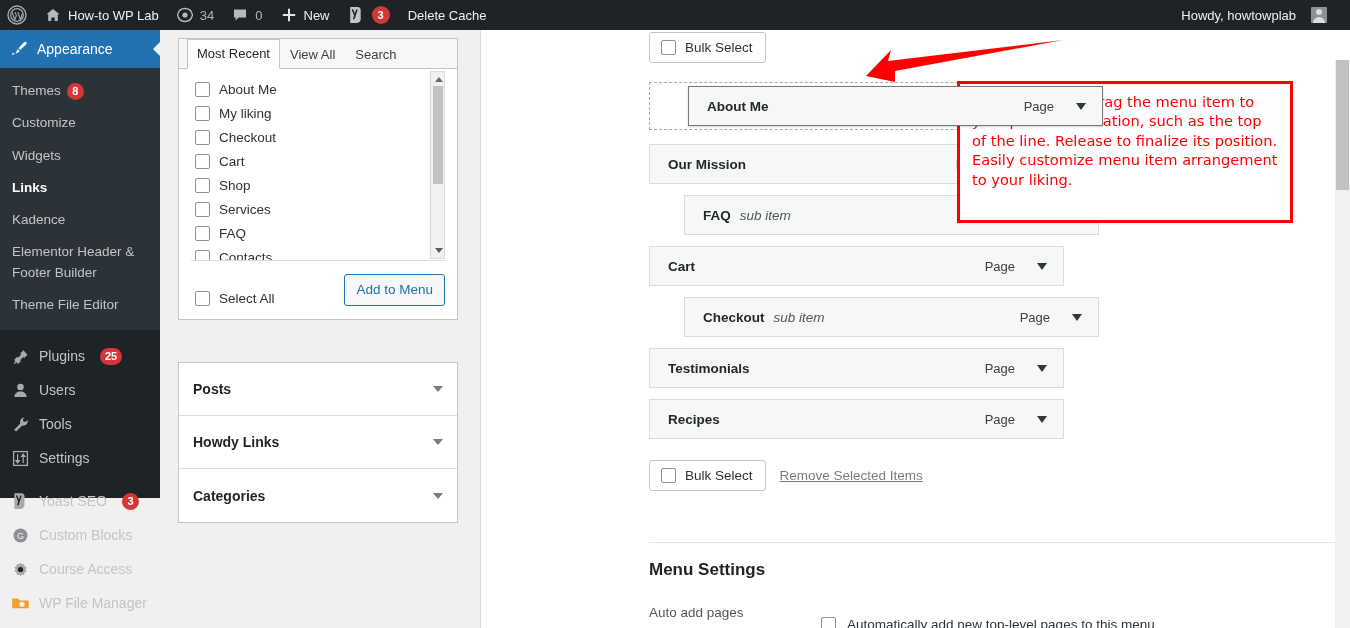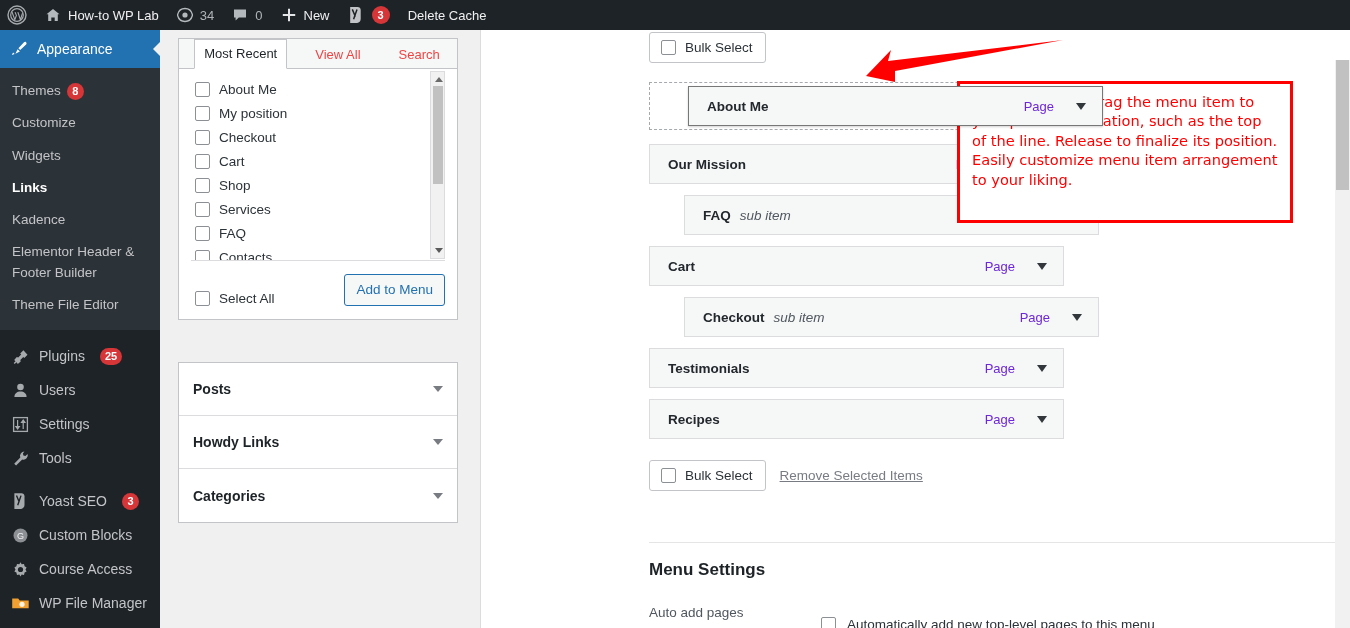--- a/index.html
+++ b/index.html
@@ -40,21 +40,21 @@
   }
   .avatar::after {
     content: ""; position: absolute; width: 12px; height: 7px; border-radius: 6px 6px 0 0;
     background: #dcdcde; left: 2px; top: 10px;
   }
   .ico { display: inline-block; line-height: 0; }
   .ico svg { display: block; }
 
   
   .sidebar {
-    position: absolute; top: 30px; left: 0; width: 160px; height: 598px;
+    position: absolute; top: 30px; left: 0; width: 160px; height: 468px;
     background: #1d2327; color: #c3c4c7; font-size: 14px;
   }
   .menu-top {
     position: relative;
     background: #2271b1; color: #fff;
     display: flex; align-items: center; gap: 9px;
     height: 38px; padding: 0 10px; font-weight: 400; font-size: 14px;
   }
   .menu-top .arrow-r {
     position: absolute; right: -1px; top: 50%; transform: translateY(-50%);
@@ -86,27 +86,26 @@
 
   
   .content { position: absolute; top: 30px; left: 160px; width: 1190px; height: 598px; background: #f0f0f1; }
 
   
   .addpanel {
     position: absolute; left: 18px; top: 8px; width: 280px;
     background: #fff; border: 1px solid #c3c4c7;
   }
   .tabrow {
-    display: flex; align-items: flex-end; gap: 18px;
+    display: flex; align-items: flex-end; gap: 0;
     padding: 0 0 0 8px; height: 30px; border-bottom: 1px solid #c3c4c7;
     background: #f6f7f7;
-    justify-content: center;
   }
   .tab {
-    font-size: 13px; color: #ef4444; padding: 6px 9px 5px 9px;
+    font-size: 13px; color: #404040; padding: 6px 9px 5px 9px;
     border: 1px solid transparent; border-bottom: none; line-height: 1.3;
     position: relative; top: 1px; background: transparent;
   }
   .tab.active {
     color: #1d2327; background: #fff;
     border-color: #c3c4c7; border-bottom: 1px solid #fff;
   }
   .listbox {
     position: relative; height: 192px; overflow: hidden;
     border-bottom: 1px solid #dcdcde; margin: 0 12px;
@@ -160,21 +159,21 @@
   .rm-link { font-size: 13.5px; color: #787c82; text-decoration: underline; }
 
   .menulist { position: absolute; left: 168px; top: 52px; width: 830px; }
   .mi {
     background: #f6f7f7; border: 1px solid #dcdcde;
     height: 40px; display: flex; align-items: center;
     padding: 0 16px 0 18px; font-size: 13.5px; color: #23282d;
   }
   .mi .title { font-weight: 700; }
   .mi .subtag { font-style: italic; color: #50575e; font-weight: 400; margin-left: 9px; }
-  .mi .type { margin-left: auto; color: #6d28d9; font-size: 13px; }
+  .mi .type { margin-left: auto; color: #404040; font-size: 13px; }
   .mi .type-caret { margin-left: 22px; width: 0; height: 0; border-left: 5px solid transparent; border-right: 5px solid transparent; border-top: 7px solid #32373c; }
   .lvl0 { width: 415px; }
   .lvl1 { width: 415px; margin-left: 35px; }
   .gap { height: 12px; }
   .gap-sm { height: 11px; }
 
   .placeholder {
     position: absolute; left: 0; top: 0;
     width: 415px; height: 48px;
     border: 1px dashed #a7aaad; background: transparent;
@@ -261,20 +260,26 @@
             <path d="M2.2 1h7.4c1.8 0 3.1 1.2 3.1 3v9.1c0 2.2-1.5 3.7-3.6 3.9H2.2z" fill="#c3c4c7"></path>
             <path d="M4.3 3.4l2.6 6.1 2.1-6.1" stroke="#1d2327" stroke-width="1.5" fill="none"></path>
             <path d="M6.9 9.5l-1.3 3.8" stroke="#1d2327" stroke-width="1.5" fill="none"></path>
           </svg>
       </span>
       <span class="ab-badge">3</span>
     </a>
     <a class="ab-item">
       <span>Delete Cache</span>
     </a>
+    <div class="ab-right">
+      <a class="ab-item">
+        <span>Howdy, howtowplab</span>
+        <span class="avatar"></span>
+      </a>
+    </div>
   </div>
 
   <div class="sidebar">
     <div class="menu-top">
       <span class="ico">
         <svg width="18" height="18" viewBox="0 0 18 18">
             <path d="M16 2.2c-.6-.6-1.4-.5-2 .1L8.4 8.3l1.8 1.8 5.9-5.6c.6-.6.6-1.5-.1-2.3zM7.6 9.2l-2.2 4.6 4.5-2.3z" fill="#fff"></path>
             <path d="M4.6 14.1c-.8.4-1.9.9-2.8 1 .3-.9.9-2 1.3-2.7z" fill="#fff"></path>
           </svg>
       </span>
@@ -309,33 +314,33 @@
         <svg width="17" height="17" viewBox="0 0 17 17">
             <circle cx="8.5" cy="5" r="3.3" fill="#a7aaad"></circle>
             <path d="M2.4 15c0-3.5 2.7-5.4 6.1-5.4s6.1 1.9 6.1 5.4z" fill="#a7aaad"></path>
           </svg>
       </span>
       <span>Users</span>
     </div>
     <div class="mrow">
       <span class="gl">
         <svg width="17" height="17" viewBox="0 0 17 17">
+            <path d="M12.4 1.6a4.4 4.4 0 00-4.1 6l-6.1 6.1 1.9 1.9 6.1-6.1a4.4 4.4 0 005.4-5.6l-2.2 2.2-2-.5-.5-2z" fill="#a7aaad"></path>
+          </svg>
+      </span>
+      <span>Tools</span>
+    </div>
+    <div class="mrow">
+      <span class="gl">
+        <svg width="17" height="17" viewBox="0 0 17 17">
             <rect x="1.6" y="1.6" width="13.8" height="13.8" fill="none" stroke="#a7aaad" stroke-width="1.3"></rect>
             <path d="M5.6 4v9M5.6 13l-1.7-2.4h3.4zM11.2 13V4M11.2 4l-1.7 2.4h3.4z" fill="#a7aaad" stroke="#a7aaad" stroke-width="1.2"></path>
           </svg>
       </span>
       <span>Settings</span>
-    </div>
-    <div class="mrow">
-      <span class="gl">
-        <svg width="17" height="17" viewBox="0 0 17 17">
-            <path d="M12.4 1.6a4.4 4.4 0 00-4.1 6l-6.1 6.1 1.9 1.9 6.1-6.1a4.4 4.4 0 005.4-5.6l-2.2 2.2-2-.5-.5-2z" fill="#a7aaad"></path>
-          </svg>
-      </span>
-      <span>Tools</span>
     </div>
 
     <div class="mgap"></div>
 
     <div class="mrow">
       <span class="gl">
         <svg width="17" height="18" viewBox="0 0 17 18">
             <path d="M2.4 1.2h7c1.8 0 3.1 1.2 3.1 3v8.9c0 2.1-1.5 3.6-3.5 3.8H2.4z" fill="#a7aaad"></path>
             <path d="M4.5 3.6l2.5 5.9 2-5.9M7 9.5l-1.3 3.7" stroke="#1d2327" stroke-width="1.4" fill="none"></path>
           </svg>
@@ -385,21 +390,21 @@
         <div class="tab"><span>Search</span></div>
       </div>
       <div class="listbox">
         <div class="clist">
           <div class="cline">
               <span class="cbox"></span>
               <span>About Me</span>
             </div>
           <div class="cline">
               <span class="cbox"></span>
-              <span>My position</span>
+              <span>My liking</span>
             </div>
           <div class="cline">
               <span class="cbox"></span>
               <span>Checkout</span>
             </div>
           <div class="cline">
               <span class="cbox"></span>
               <span>Cart</span>
             </div>
           <div class="cline">

